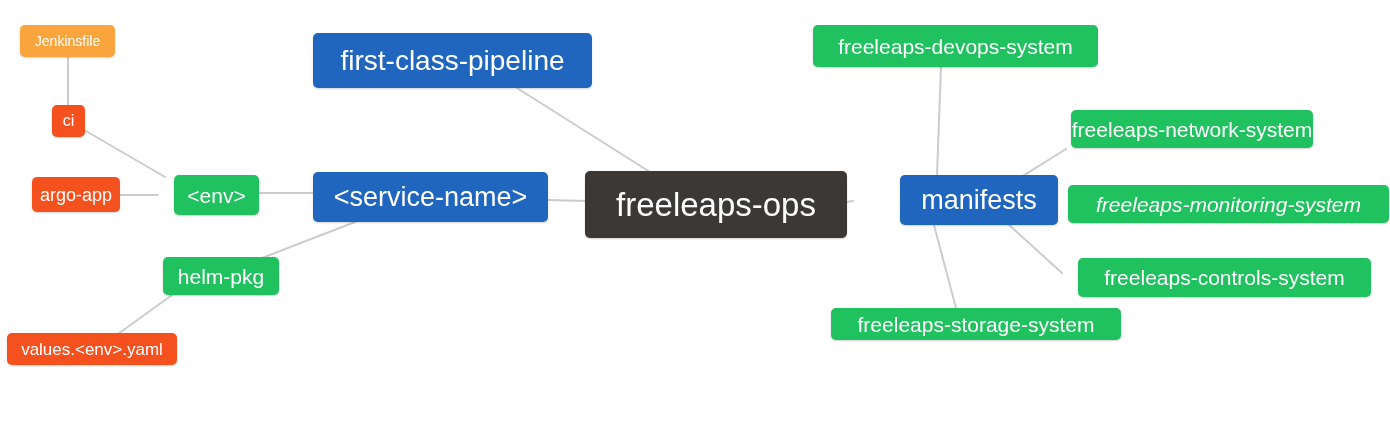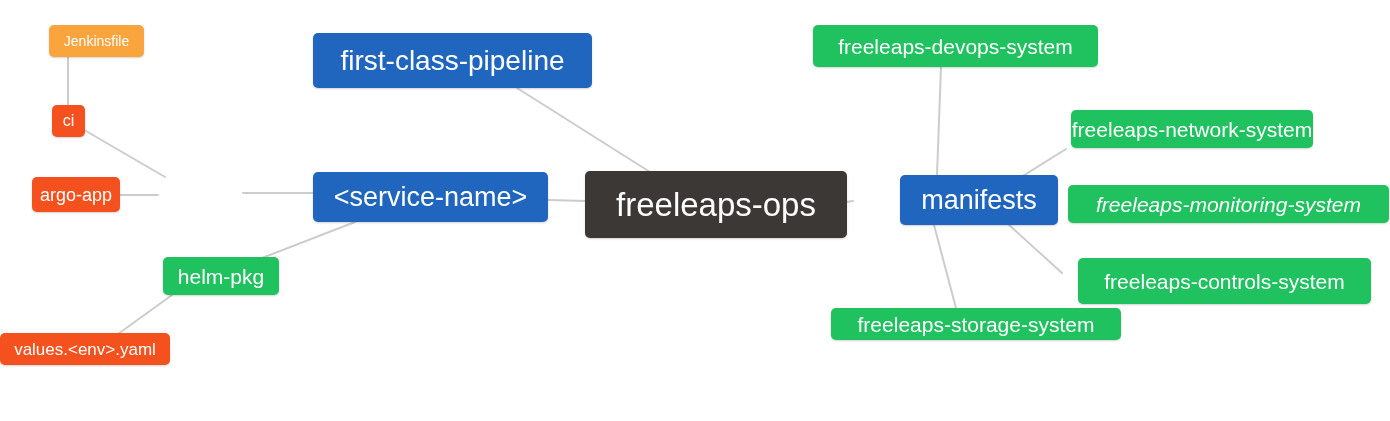--- a/index.html
+++ b/index.html
@@ -32,21 +32,21 @@
     border-radius: 5px;
     white-space: nowrap;
     cursor: pointer;
     user-select: none;
     box-shadow: 0 1px 2px rgba(0,0,0,0.18);
     line-height: 1;
   }
   .node.blue   { background: var(--branch-bg, #2066BE); }
   .node.green  { background: var(--leaf-green-bg, #20C15F); margin-left: 16px; }
   .node.red    { background: var(--leaf-red-bg, #F4511E); }
-  .node.orange { background: var(--leaf-orange-bg, #F9A43C); margin-left: 29px; }
+  .node.orange { background: var(--leaf-orange-bg, #F9A43C); }
   .node.dark   { background: var(--root-bg, #3B3835); }
 </style>
 </head>
 <body>
 
 <div class="canvas">
 
   <svg class="edges" viewBox="0 0 1390 421" xmlns="http://www.w3.org/2000/svg">
     <line x1="68" y1="57" x2="68" y2="106"></line>
     <line x1="86" y1="131" x2="165" y2="177"></line>
@@ -63,36 +63,37 @@
     <line x1="1008" y1="224" x2="1062" y2="273"></line>
     <line x1="934" y1="225" x2="956" y2="308"></line>
   </svg>
 
   <div class="node orange" style="left:20px;   top:25px;  width:95px;  height:32px; font-size:14px;">Jenkinsfile</div>
 
   <div class="node red" style="left:52px;   top:105px; width:33px;  height:32px; font-size:16px;">ci</div>
 
   <div class="node red" style="left:32px;   top:177px; width:88px;  height:35px; font-size:18px;">argo-app</div>
 
+  <div class="node green" style="left:158px;  top:175px; width:85px;  height:40px; font-size:21px;">&lt;env&gt;</div>
 
   <div class="node green" style="left:147px;  top:257px; width:116px; height:38px; font-size:21px;">helm-pkg</div>
 
-  <div class="node red" style="left:0;    top:333px; width:170px; height:32px; font-size:17px;">values.&lt;env&gt;.yaml</div>
+  <div class="node red" style="left:7px;    top:333px; width:170px; height:32px; font-size:17px;">values.&lt;env&gt;.yaml</div>
 
   <div class="node blue" style="left:313px;  top:33px;  width:279px; height:55px; font-size:28px;">first-class-pipeline</div>
 
   <div class="node blue" style="left:313px;  top:172px; width:235px; height:50px; font-size:27px;">&lt;service-name&gt;</div>
 
   <div class="node dark" style="left:585px;  top:171px; width:262px; height:67px; font-size:33px;">freeleaps-ops</div>
 
   <div class="node blue" style="left:852px;  top:175px; width:158px; height:50px; font-size:27px;margin-left:48px;">manifests</div>
 
   <div class="node green" style="left:797px;  top:25px;  width:285px; height:42px; font-size:21px;">freeleaps-devops-system</div>
 
   <div class="node green" style="left:1055px; top:110px; width:242px; height:38px; font-size:21px;">freeleaps-network-system</div>
 
   <div class="node green" style="left:1052px; top:185px; width:321px; height:38px; font-size:21px;font-style:italic;">freeleaps-monitoring-system</div>
 
-  <div class="node green" style="left:1062px; top:258px; width:293px; height:46px; font-size:21px;">freeleaps-controls-system</div>
+  <div class="node green" style="left:1062px; top:258px; width:293px; height:39px; font-size:21px;">freeleaps-controls-system</div>
 
   <div class="node green" style="left:815px;  top:308px; width:290px; height:32px; font-size:21px;">freeleaps-storage-system</div>
 
 </div>
 
 </body></html>

